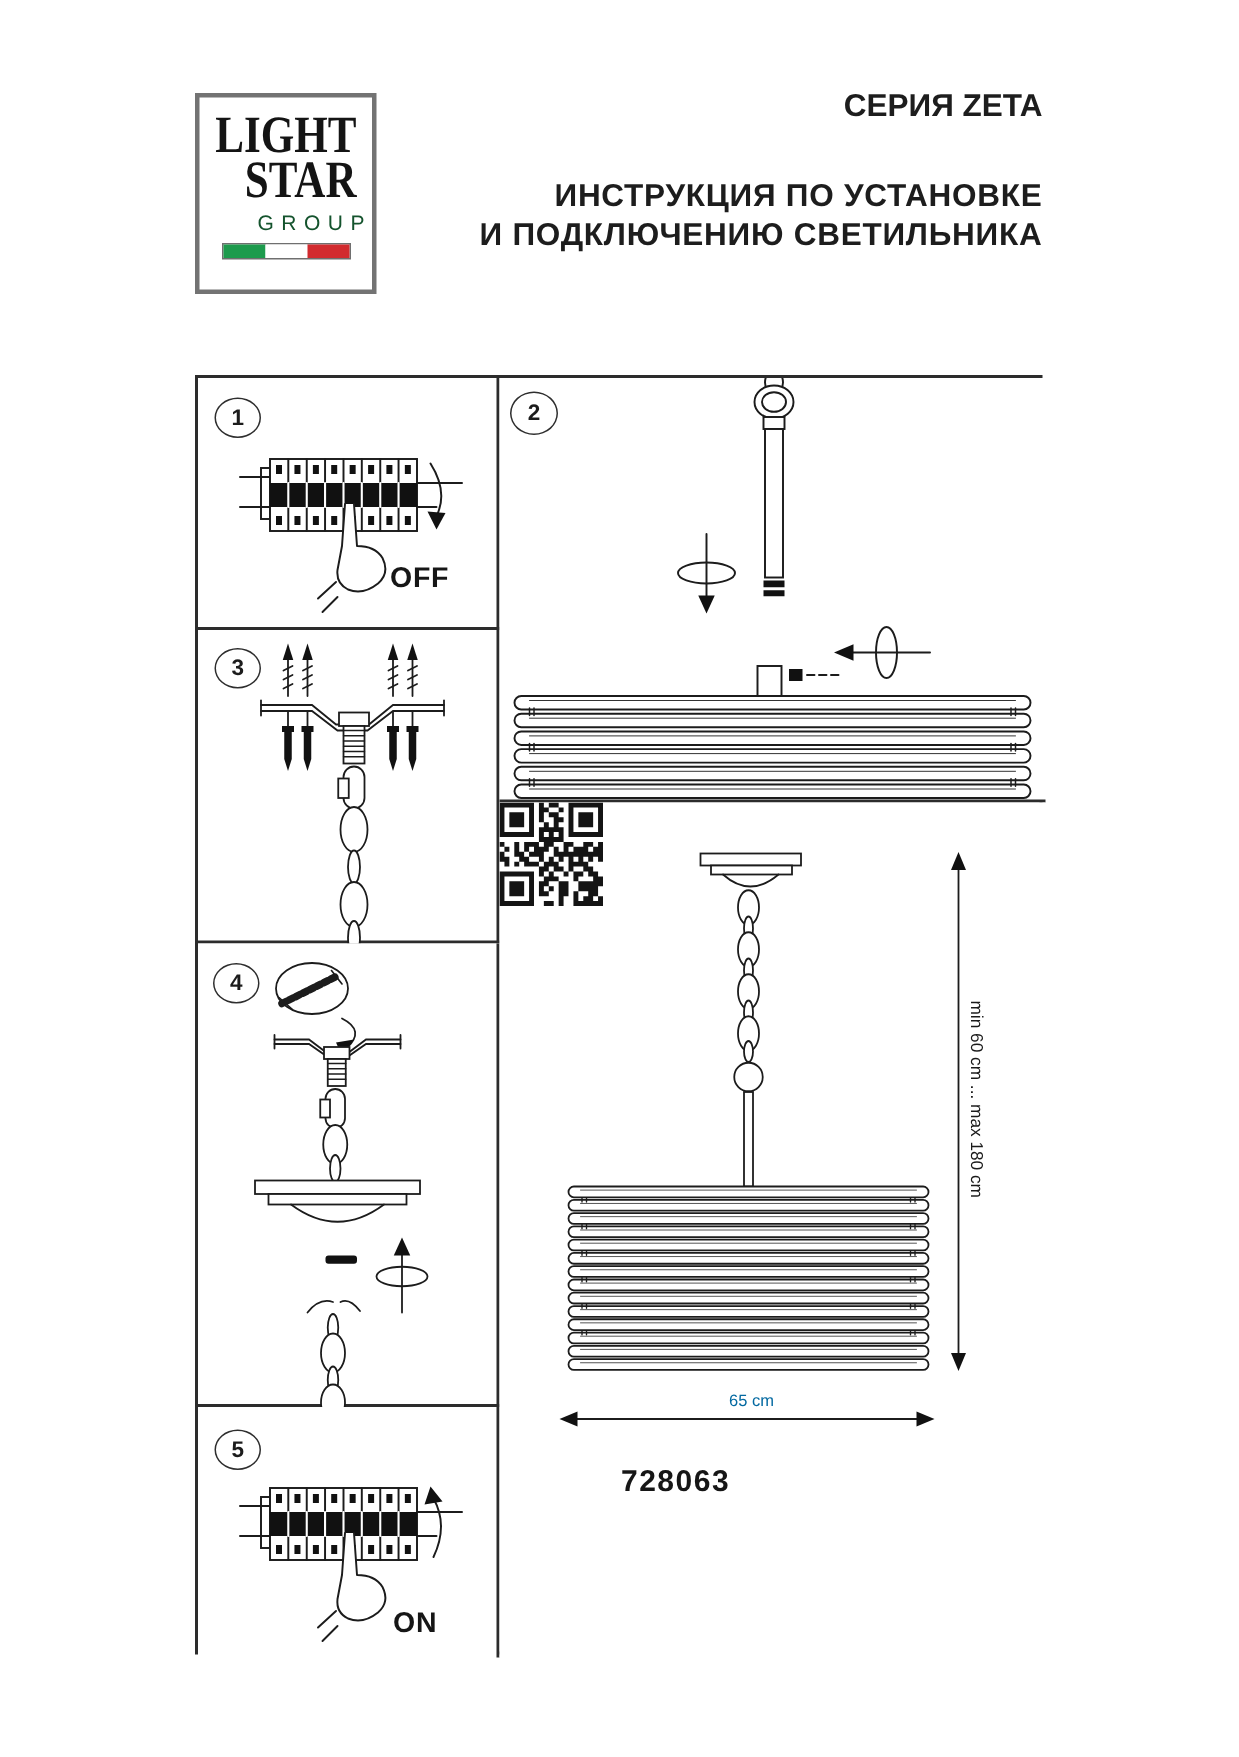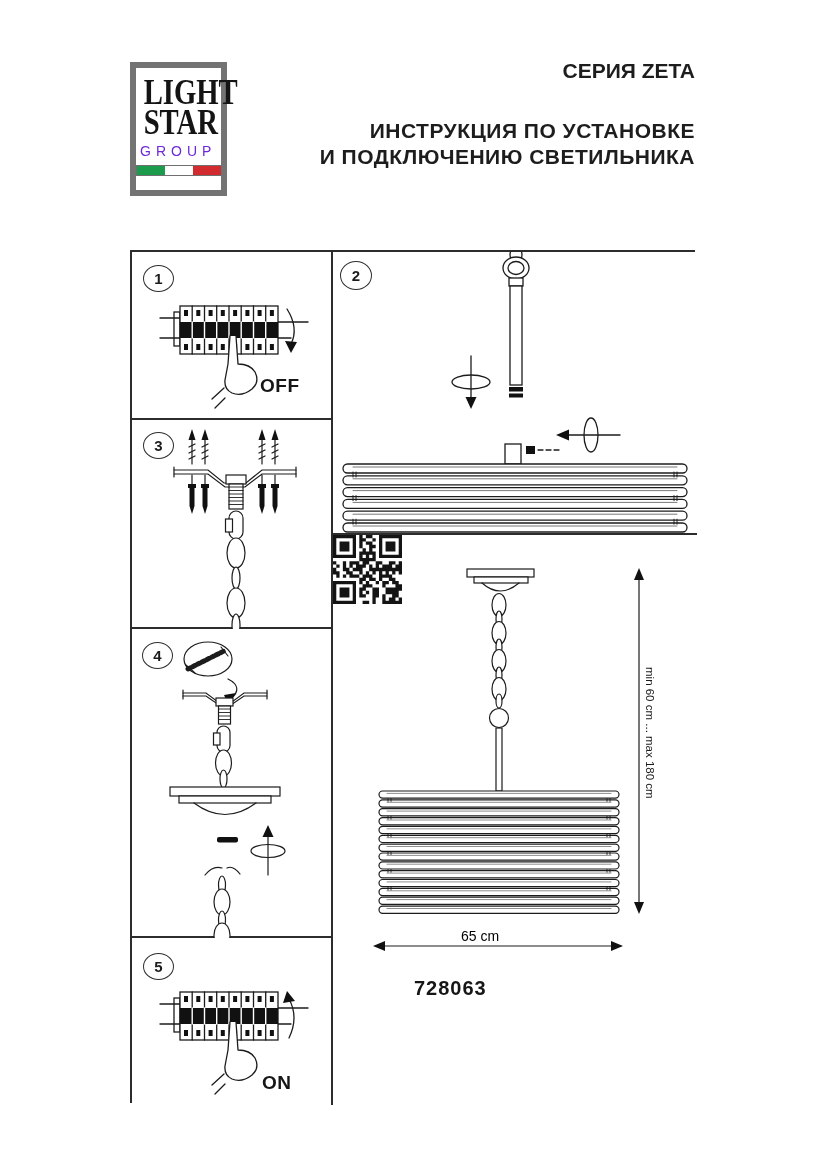--- a/index.html
+++ b/index.html
@@ -1,24 +1,24 @@
 <!DOCTYPE html>
 <html><head>
 <meta charset="utf-8">
 <style>
   html,body{margin:0;padding:0;background:#fff;}
   .page{position:relative;width:826px;height:1171px;background:#fff;
         font-family:"Liberation Sans",sans-serif;color:#1c1c1c;overflow:hidden;}
   
-  .logo-box{position:absolute;left:130px;top:62px;width:97px;height:134px;
-            border:6px solid #737373;background:#fff;text-align:left;box-sizing:border-box;}
+  .logo-box{position:absolute;left:130px;top:62px;width:121px;height:134px;
+            border:3px solid #737373;background:#fff;text-align:right;box-sizing:border-box;}
   .logo-word{font-family:"Liberation Serif",serif;font-weight:bold;font-size:35px;
              line-height:30px;color:#141414;transform:scaleX(.82);letter-spacing:0px;}
   .logo-word.first{margin-top:10px;}
-  .logo-group{margin-top:5px;font-size:14px;letter-spacing:5px;color:#6d28d9;
+  .logo-group{margin-top:5px;font-size:14px;letter-spacing:5px;color:#14532d;
               text-indent:4px;font-family:"Liberation Sans",sans-serif;}
   .flag{width:86px;height:11px;margin:6px auto 0;border:1px solid #6f6f6f;
         display:flex;box-sizing:border-box;}
   .flag div{flex:1;height:100%;}
   
   .hdr{position:absolute;top:57px;right:131px;text-align:right;font-weight:bold;color:#1d1d1d;}
   .hdr-top{font-size:21px;line-height:28px;}
   .hdr-title{margin-top:33px;font-size:21px;line-height:26px;letter-spacing:.5px;}
   
   .grid{position:absolute;left:130px;top:250px;width:565px;height:853px;
@@ -31,21 +31,21 @@
   .p2{left:201px;top:0;width:364px;height:283px;border-bottom:2px solid #2c2c2c;}
   .pspec{left:201px;top:283px;width:364px;height:570px;}
   .panel svg{position:absolute;left:0;top:0;}
   
   .badge{position:absolute;width:29px;height:25px;border:1.6px solid #2e2e2e;border-radius:50%;
          display:flex;align-items:center;justify-content:center;
          font-size:15px;font-weight:bold;background:#fff;z-index:2;}
   .switch-label{position:absolute;font-size:19px;font-weight:bold;letter-spacing:.5px;color:#161616;text-align:center;}
   .dim-v{position:absolute;left:311px;top:132px;height:150px;writing-mode:vertical-rl;
          font-size:11.5px;color:#1a1a1a;white-space:nowrap;}
-  .dim-h{position:absolute;left:128px;top:393px;width:80px;font-size:14px;color:#000000;}
+  .dim-h{position:absolute;left:128px;top:393px;width:80px;text-align:center;font-size:11px;color:#0369a1;}
   .article-num{position:absolute;left:81px;top:442px;width:200px;text-align:left;
                font-size:20px;font-weight:bold;letter-spacing:1px;color:#161616;}
   .qr{position:absolute;left:147px;top:475px;}
 </style>
 </head>
 <body>
 
 <div class="page">
 
   <div class="logo-box">

